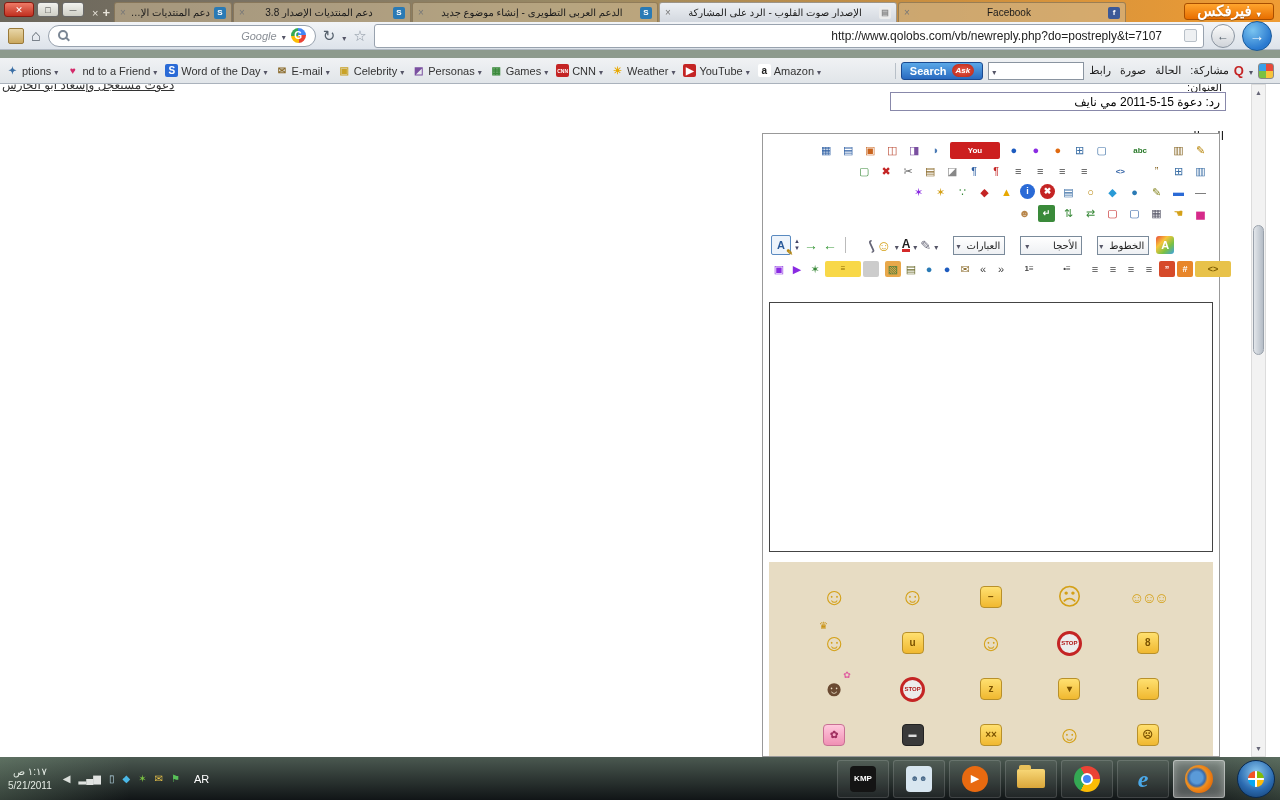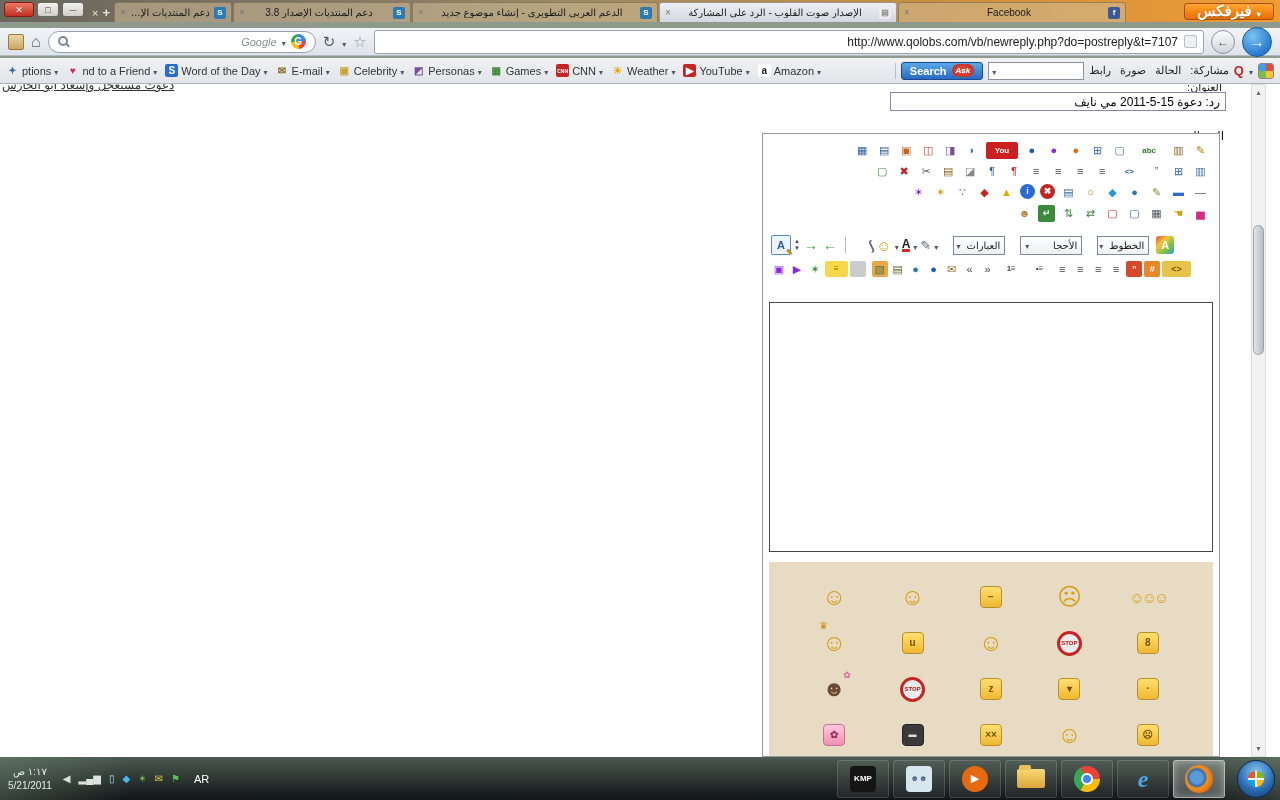--- a/index.html
+++ b/index.html
@@ -36,42 +36,42 @@
   .tab-fav { width:12px; height:12px; border-radius:2px; font-size:8px; font-weight:bold;
     display:flex; align-items:center; justify-content:center; flex:0 0 auto; }
   .ff-btn { margin-left:auto; align-self:center; height:17px; width:90px;
     background:linear-gradient(#ffa52e,#e86e00); border:1px solid #a84e00; border-radius:3px;
     color:#fff; font-weight:bold; font-size:15px; display:flex; align-items:center; justify-content:center;
     gap:5px; cursor:pointer; text-shadow:0 1px 1px rgba(0,0,0,.3); }
   .i-caret::before { content:"▾"; font-size:8px; color:#556; }
   .ff-btn .i-caret::before { color:#fff; }
 
   
-  .navbar { position:absolute; top:28px; height:28px; left:0; right:0;
+  .navbar { position:absolute; top:22px; height:28px; left:0; right:0;
     background:linear-gradient(#f2f4f7,#dde3ea); border-bottom:1px solid #b2bac4;
     display:flex; align-items:center; padding:0 8px; gap:7px; }
   .i-doc { width:16px; height:16px; border-radius:2px; background:linear-gradient(#e8d6a8,#caa85e);
     border:1px solid #9a7a3a; }
   .i-home { color:#5a646e; font-size:16px; cursor:pointer; } .i-home::before{ content:"⌂"; }
   .searchbox { width:268px; height:22px; background:#fff; border:1px solid #98a2ae; border-radius:12px;
     display:flex; align-items:center; padding:0 9px; gap:5px; font-size:11px; cursor:text; }
   .i-mag { width:12px; height:12px; position:relative; flex:0 0 auto; }
   .i-mag::before { content:""; position:absolute; top:0; left:0; width:6px; height:6px;
     border:2px solid #7a8694; border-radius:50%; }
   .i-mag::after { content:""; position:absolute; width:5px; height:2px; background:#7a8694;
     transform:rotate(45deg); left:7px; top:8px; }
   .spacer { flex:1; }
   .gbrand { color:#8a8f96; font-style:italic; }
   .gball { width:15px; height:15px; border-radius:50%; color:#fff; font-size:10px; font-weight:bold;
     display:flex; align-items:center; justify-content:center;
     background:conic-gradient(#4285f4 0 25%, #ea4335 0 50%, #fbbc05 0 75%, #34a853 0); }
   .i-refresh { color:#55606c; font-size:15px; cursor:pointer; } .i-refresh::before{ content:"↻"; }
   .i-star { color:#8a94a0; font-size:15px; cursor:pointer; } .i-star::before{ content:"☆"; }
   .urlbar { flex:1; height:24px; background:#fff; border:1px solid #98a2ae; border-radius:3px;
-    display:flex; align-items:center; padding:0 6px; gap:6px; cursor:text; }
+    display:flex; align-items:center; padding:0 6px; gap:22px; cursor:text; }
   .url-text { flex:1; text-align:right; color:#222; font-size:12px; direction:ltr;
     white-space:nowrap; overflow:hidden; }
   .url-fav { width:13px; height:13px; border-radius:2px; background:#eef0f2; border:1px solid #b8c0c8; }
   .navbtn { width:24px; height:24px; border-radius:50%; background:linear-gradient(#fbfbfb,#d0d4da);
     border:1px solid #8a94a0; display:flex; align-items:center; justify-content:center;
     color:#55606c; font-size:12px; cursor:pointer; }
   .navbtn::before { content:"←"; }
   .navbtn.primary { width:30px; height:30px; color:#fff; font-size:15px; font-weight:bold;
     background:radial-gradient(circle at 35% 30%, #7ac4f0, #2a7ad0 70%); border-color:#1a5a9a; }
   .navbtn.primary::before { content:"→"; }
@@ -109,21 +109,21 @@
   .title-input { position:absolute; top:8px; right:54px; width:336px; height:19px;
     border:1px solid #88a; background:#fff; font-size:12px; direction:rtl; padding:0 5px;
     font-family:inherit; }
   .message-label { position:absolute; top:33px; right:56px; font-size:12px; color:#111; direction:rtl;margin-top:12px; }
   .editor-panel { position:absolute; top:49px; left:762px; width:458px; bottom:0;
     border:1px solid #999; background:#fff; }
   .irow { display:flex; justify-content:flex-end; padding:0 10px; margin-top:4px; }
   .irow:first-child { margin-top:8px; }
   .tile { min-width:17px; height:17px; margin-left:5px; display:flex; align-items:center;
     justify-content:center; font-size:11px; border-radius:2px; cursor:pointer; line-height:1; }
-  .tile.wide { padding:0 9px; font-size:8px; font-weight:bold; }
+  .tile.wide { padding:0 18px; font-size:8px; font-weight:bold; }
   .tile.circ { border-radius:50%; font-size:9px; font-weight:bold; min-width:15px; width:15px; height:15px; }
   .tile.sqr { font-size:9px; font-weight:bold; }
   .tile.sep { min-width:1px; width:1px; height:14px; background:#ccc; margin:0 4px; }
   .ctrl-a { display:flex; align-items:center; margin:12px 8px 0; gap:3px; height:22px; }
   .mode-box { width:20px; height:20px; border:1px solid #5a8ac0; background:#eef4fb; border-radius:2px;
     display:flex; align-items:center; justify-content:center; font-size:11px; color:#2a5a9a;
     font-weight:bold; position:relative; cursor:pointer; }
   .mode-box::before { content:"A"; }
   .mode-box::after { content:"✎"; position:absolute; right:-3px; bottom:-3px; font-size:8px; color:#b8860b; }
   .spin { display:flex; flex-direction:column; font-size:6px; color:#446; line-height:1.1;

